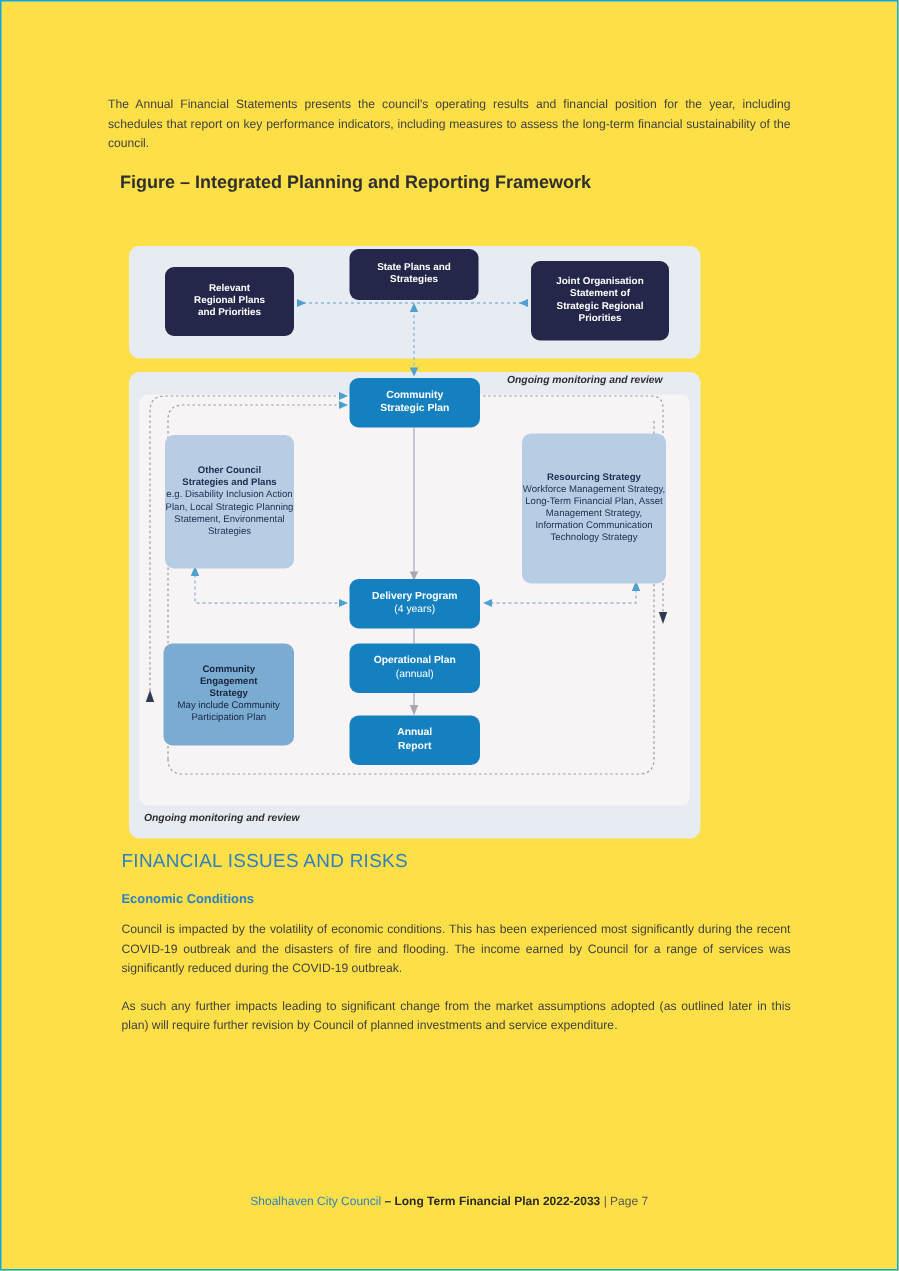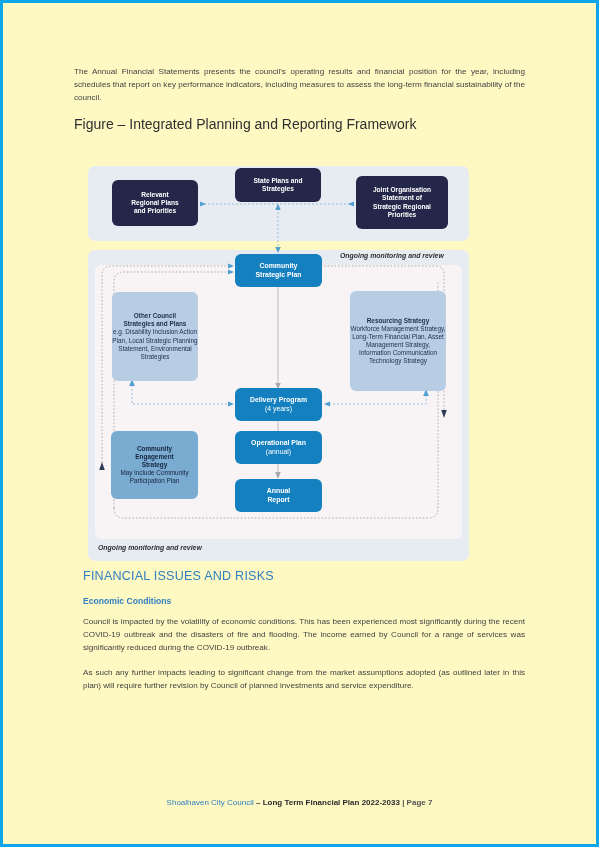--- a/index.html
+++ b/index.html
@@ -6,40 +6,40 @@
   body{
     width:599px;height:847px;
     background:#ffffff;
     font-family:"Liberation Sans", sans-serif;
     color:#3b3b3b;
     position:relative;
     overflow:hidden;
   }
   .page{
     position:absolute;inset:0;
-    background:#fef9c3;
-    border:3px solid #0ea5e9;
+    background:#fde047;
+    border:1px solid #0ea5e9;
     box-sizing:border-box;
   }
   .content{
     position:absolute;
     left:71px;right:71px;top:62px;
   }
   p.body{
     font-size:8.1px;
     line-height:13.2px;
     text-align:justify;
     color:#3f3f3f;
     margin:0 0 11px 0;
   }
   .fig-caption{
-    font-size:14px;
-    font-weight:normal;
+    font-size:12px;
+    font-weight:bold;
     color:#2f2f2f;
-    margin:11px 0 0 0;
+    margin:11px 0 0 8px;
   }
 
   
   .diagram{
     position:absolute;
     left:85px;top:163px;
     width:381px;height:395px;
   }
   .panel-top{
     position:absolute;left:0;top:0;width:381px;height:75px;
@@ -106,21 +106,21 @@
     margin:13px 0 9px 0;
   }
   .footer{
     position:absolute;
     left:0;right:0;top:795px;
     text-align:center;
     font-size:8px;
   }
   .footer .org{color:#2f7fc1;font-weight:normal;}
   .footer .ttl2{color:#2a2a2a;font-weight:bold;}
-  .footer .pg{color:#555;font-weight:bold;}
+  .footer .pg{color:#555;font-weight:normal;}
 </style>
 </head>
 <body>
 
 <div class="page">
 
   <div class="content">
     <p class="body">The Annual Financial Statements presents the council's operating results and financial position for the year, including schedules that report on key performance indicators, including measures to assess the long-term financial sustainability of the council.</p>
     <p class="fig-caption">Figure – Integrated Planning and Reporting Framework</p>
   </div>

